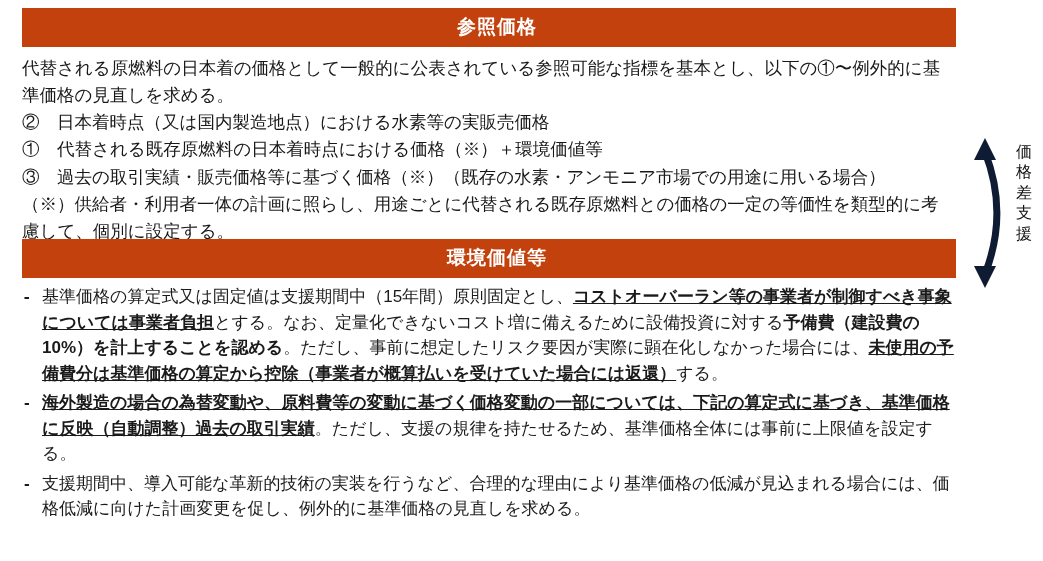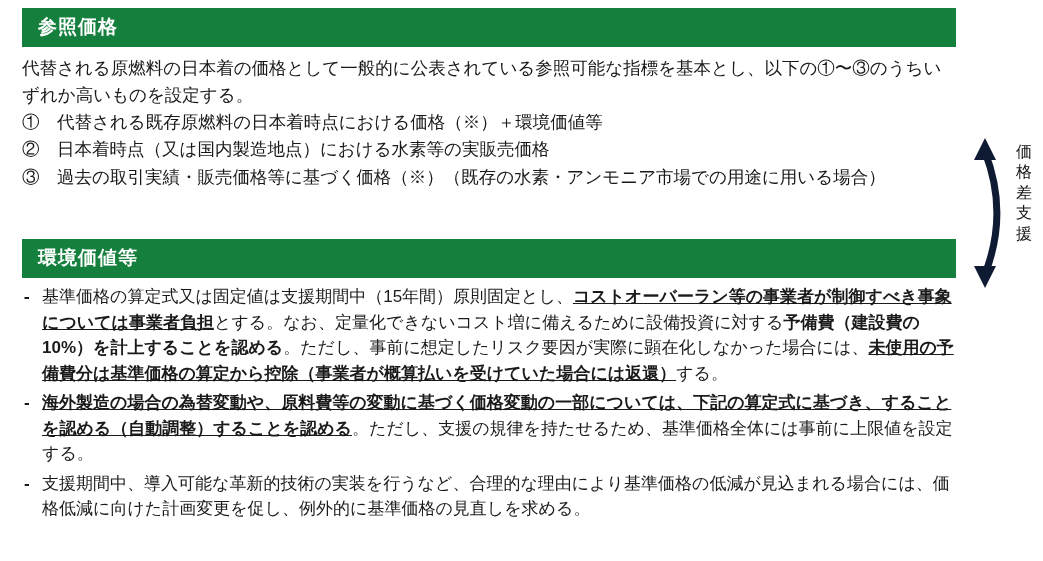--- a/index.html
+++ b/index.html
@@ -18,23 +18,23 @@
     position: relative;
     width: 1043px;
     height: 561px;
   }
   .section {
     position: absolute;
   }
 
   
   .bar {
-    background: #15803d;
+    background: #c2410c;
     color: #ffffff;
-    text-align: left;
+    text-align: center;
     font-weight: bold;
     font-size: 19px;
     letter-spacing: 1px;
     padding: 6px 0 7px 16px;
   }
 
   
   .body-block {
     font-size: 17.5px;
     line-height: 1.55;
@@ -90,45 +90,46 @@
 </head>
 <body>
 
 <div class="page">
 
   <div class="section" style="left:22px; top:8px; width:934px;">
 
     <div class="bar">参照価格</div>
 
     <div class="body-block" style="margin-top:8px;">
-      <p>代替される原燃料の日本着の価格として一般的に公表されている参照可能な指標を基本とし、以下の①〜③のうちいずれか高いものを設定する。</p>
+      <p>代替される原燃料の日本着の価格として一般的に公表されている参照可能な指標を基本とし、以下の①〜例外的に基準価格の見直しを求める。</p>
+      <p>②　日本着時点（又は国内製造地点）における水素等の実販売価格</p>
       <p>①　代替される既存原燃料の日本着時点における価格（※）＋環境価値等</p>
-      <p>②　日本着時点（又は国内製造地点）における水素等の実販売価格</p>
       <p>③　過去の取引実績・販売価格等に基づく価格（※）（既存の水素・アンモニア市場での用途に用いる場合）</p>
+      <p>（※）供給者・利用者一体の計画に照らし、用途ごとに代替される既存原燃料との価格の一定の等価性を類型的に考慮して、個別に設定する。</p>
     </div>
   </div>
 
   <div class="section" style="left:22px; top:239px; width:934px;">
 
     <div class="bar">環境価値等</div>
 
     <ul class="dash-list">
 
       <li>
         <span class="dash">-</span>
       </li>
 
       <li>
         <span class="dash">-</span>
         <span>基準価格の算定式又は固定値は支援期間中（15年間）原則固定とし、<span class="bu">コストオーバーラン等の事業者が制御すべき事象については事業者負担</span>とする。なお、定量化できないコスト増に備えるために設備投資に対する<b>予備費（建設費の10%）を計上することを認める</b>。ただし、事前に想定したリスク要因が実際に顕在化しなかった場合には、<span class="bu">未使用の予備費分は基準価格の算定から控除（事業者が概算払いを受けていた場合には返還）</span>する。</span>
       </li>
 
       <li>
         <span class="dash">-</span>
-        <span><span class="bu">海外製造の場合の為替変動や、原料費等の変動に基づく価格変動の一部については、下記の算定式に基づき、することを認める（自動調整）することを認める</span>。ただし、支援の規律を持たせるため、基準価格全体には事前に上限値を設定する。</span>
+        <span><span class="bu">海外製造の場合の為替変動や、原料費等の変動に基づく価格変動の一部については、下記の算定式に基づき、基準価格に反映（自動調整）過去の取引実績</span>。ただし、支援の規律を持たせるため、基準価格全体には事前に上限値を設定する。</span>
       </li>
 
       <li>
         <span class="dash">-</span>
         <span>支援期間中、導入可能な革新的技術の実装を行うなど、合理的な理由により基準価格の低減が見込まれる場合には、価格低減に向けた計画変更を促し、例外的に基準価格の見直しを求める。</span>
       </li>
     </ul>
   </div>
 
   <div class="arrow-wrap">

